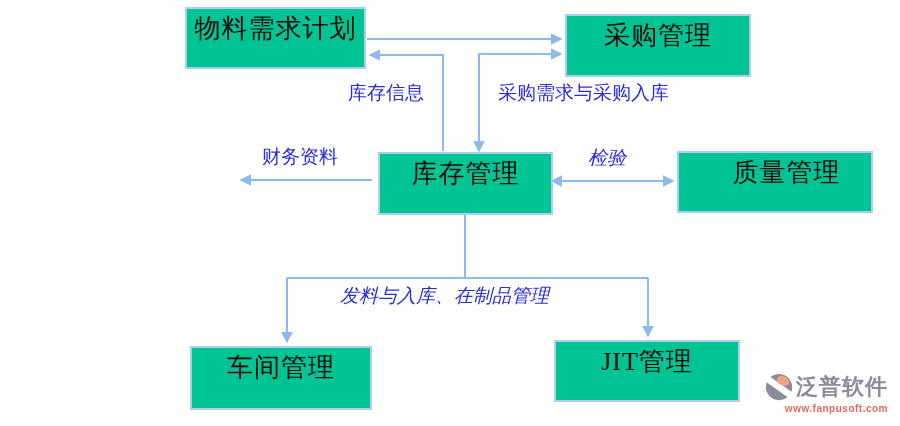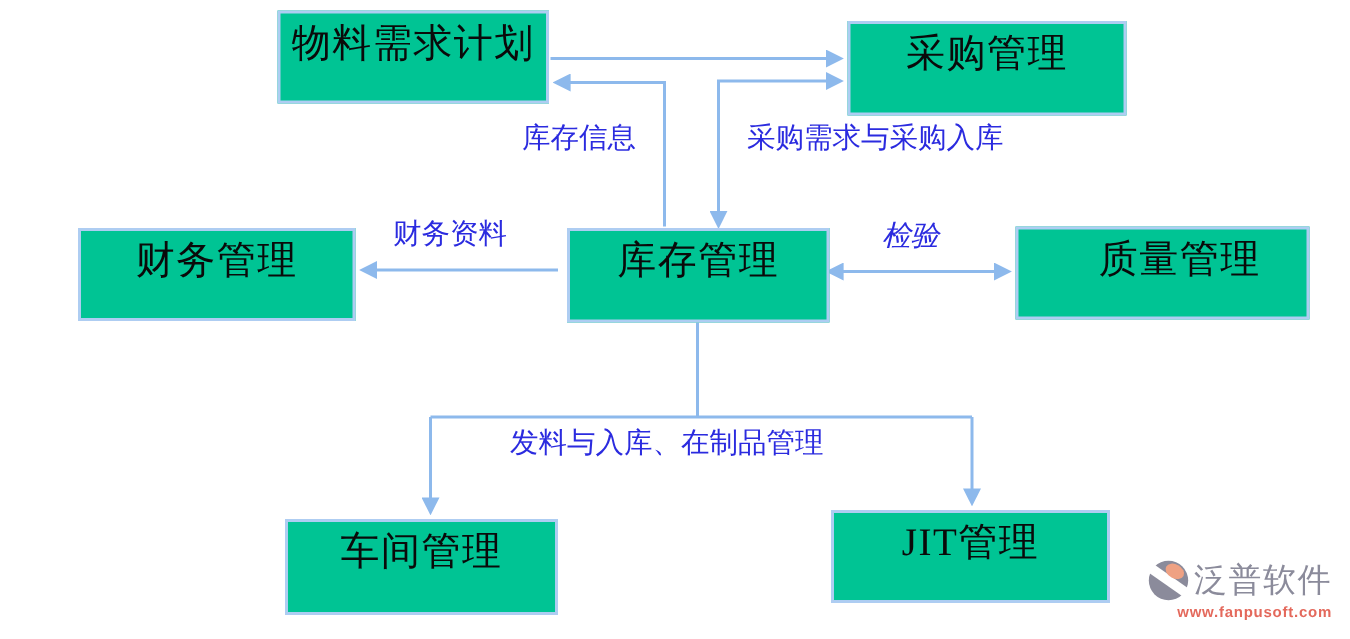--- a/index.html
+++ b/index.html
@@ -48,21 +48,21 @@
   }
   .watermark{
     position:absolute;
     left:752px;top:372px;width:136px;
     font-family:"Liberation Sans","DejaVu Sans",sans-serif;
   }
   .watermark .brand-row{
     display:flex;align-items:center;justify-content:flex-end;gap:2px;
   }
   .watermark .brand-text{
-    font-size:22px;font-weight:normal;color:var(--watermark-gray);
+    font-size:22px;font-weight:bold;color:var(--watermark-gray);
     letter-spacing:1px;line-height:1;white-space:nowrap;
   }
   .watermark .site-url{
     font-size:10px;font-weight:bold;color:var(--watermark-red);
     text-align:right;line-height:1.1;margin-top:1px;white-space:nowrap;
     letter-spacing:.5px;
   }
 </style>
 </head>
 <body>
@@ -88,23 +88,20 @@
   </svg>
 
   <div class="node" style="left:185px;top:7px;width:181px;height:62px;">
     <span>物料需求计划</span>
   </div>
 
   <div class="node" style="left:565px;top:14px;width:186px;height:63px;">
     <span>采购管理</span>
   </div>
 
-  <div class="node" style="left:52px;top:152px;width:185px;height:62px;">
-    <span>财务管理</span>
-  </div>
 
   <div class="node" style="left:378px;top:152px;width:175px;height:63px;">
     <span>库存管理</span>
   </div>
 
   <div class="node" style="left:677px;top:151px;width:196px;height:62px;padding-left:23px;">
     <span>质量管理</span>
   </div>
 
   <div class="node" style="left:190px;top:346px;width:182px;height:64px;">
@@ -116,21 +113,21 @@
   </div>
 
   <span class="edge-label" style="left:348px;top:83px;">库存信息</span>
 
   <span class="edge-label" style="left:498px;top:83px;">采购需求与采购入库</span>
 
   <span class="edge-label" style="left:262px;top:147px;">财务资料</span>
 
   <span class="edge-label" style="left:588px;top:148px;font-style:italic;">检验</span>
 
-  <span class="edge-label" style="left:340px;top:286px;">发料与入库、在制品管理</span>
+  <span class="edge-label" style="left:340px;top:286px;font-style:italic;">发料与入库、在制品管理</span>
 
   <div class="watermark">
     <div class="brand-row">
       <svg width="30" height="30" viewBox="0 0 32 32">
         <circle cx="16" cy="16" r="14" fill="#8b8b9b"></circle>
         <rect x="-6" y="12.5" width="44" height="7" fill="#ffffff" transform="rotate(35 16 16)"></rect>
         <ellipse cx="20.5" cy="9.5" rx="7" ry="5" fill="#efa183" transform="rotate(28 20.5 9.5)"></ellipse>
       </svg>
       <span class="brand-text">泛普软件</span>
     </div>

